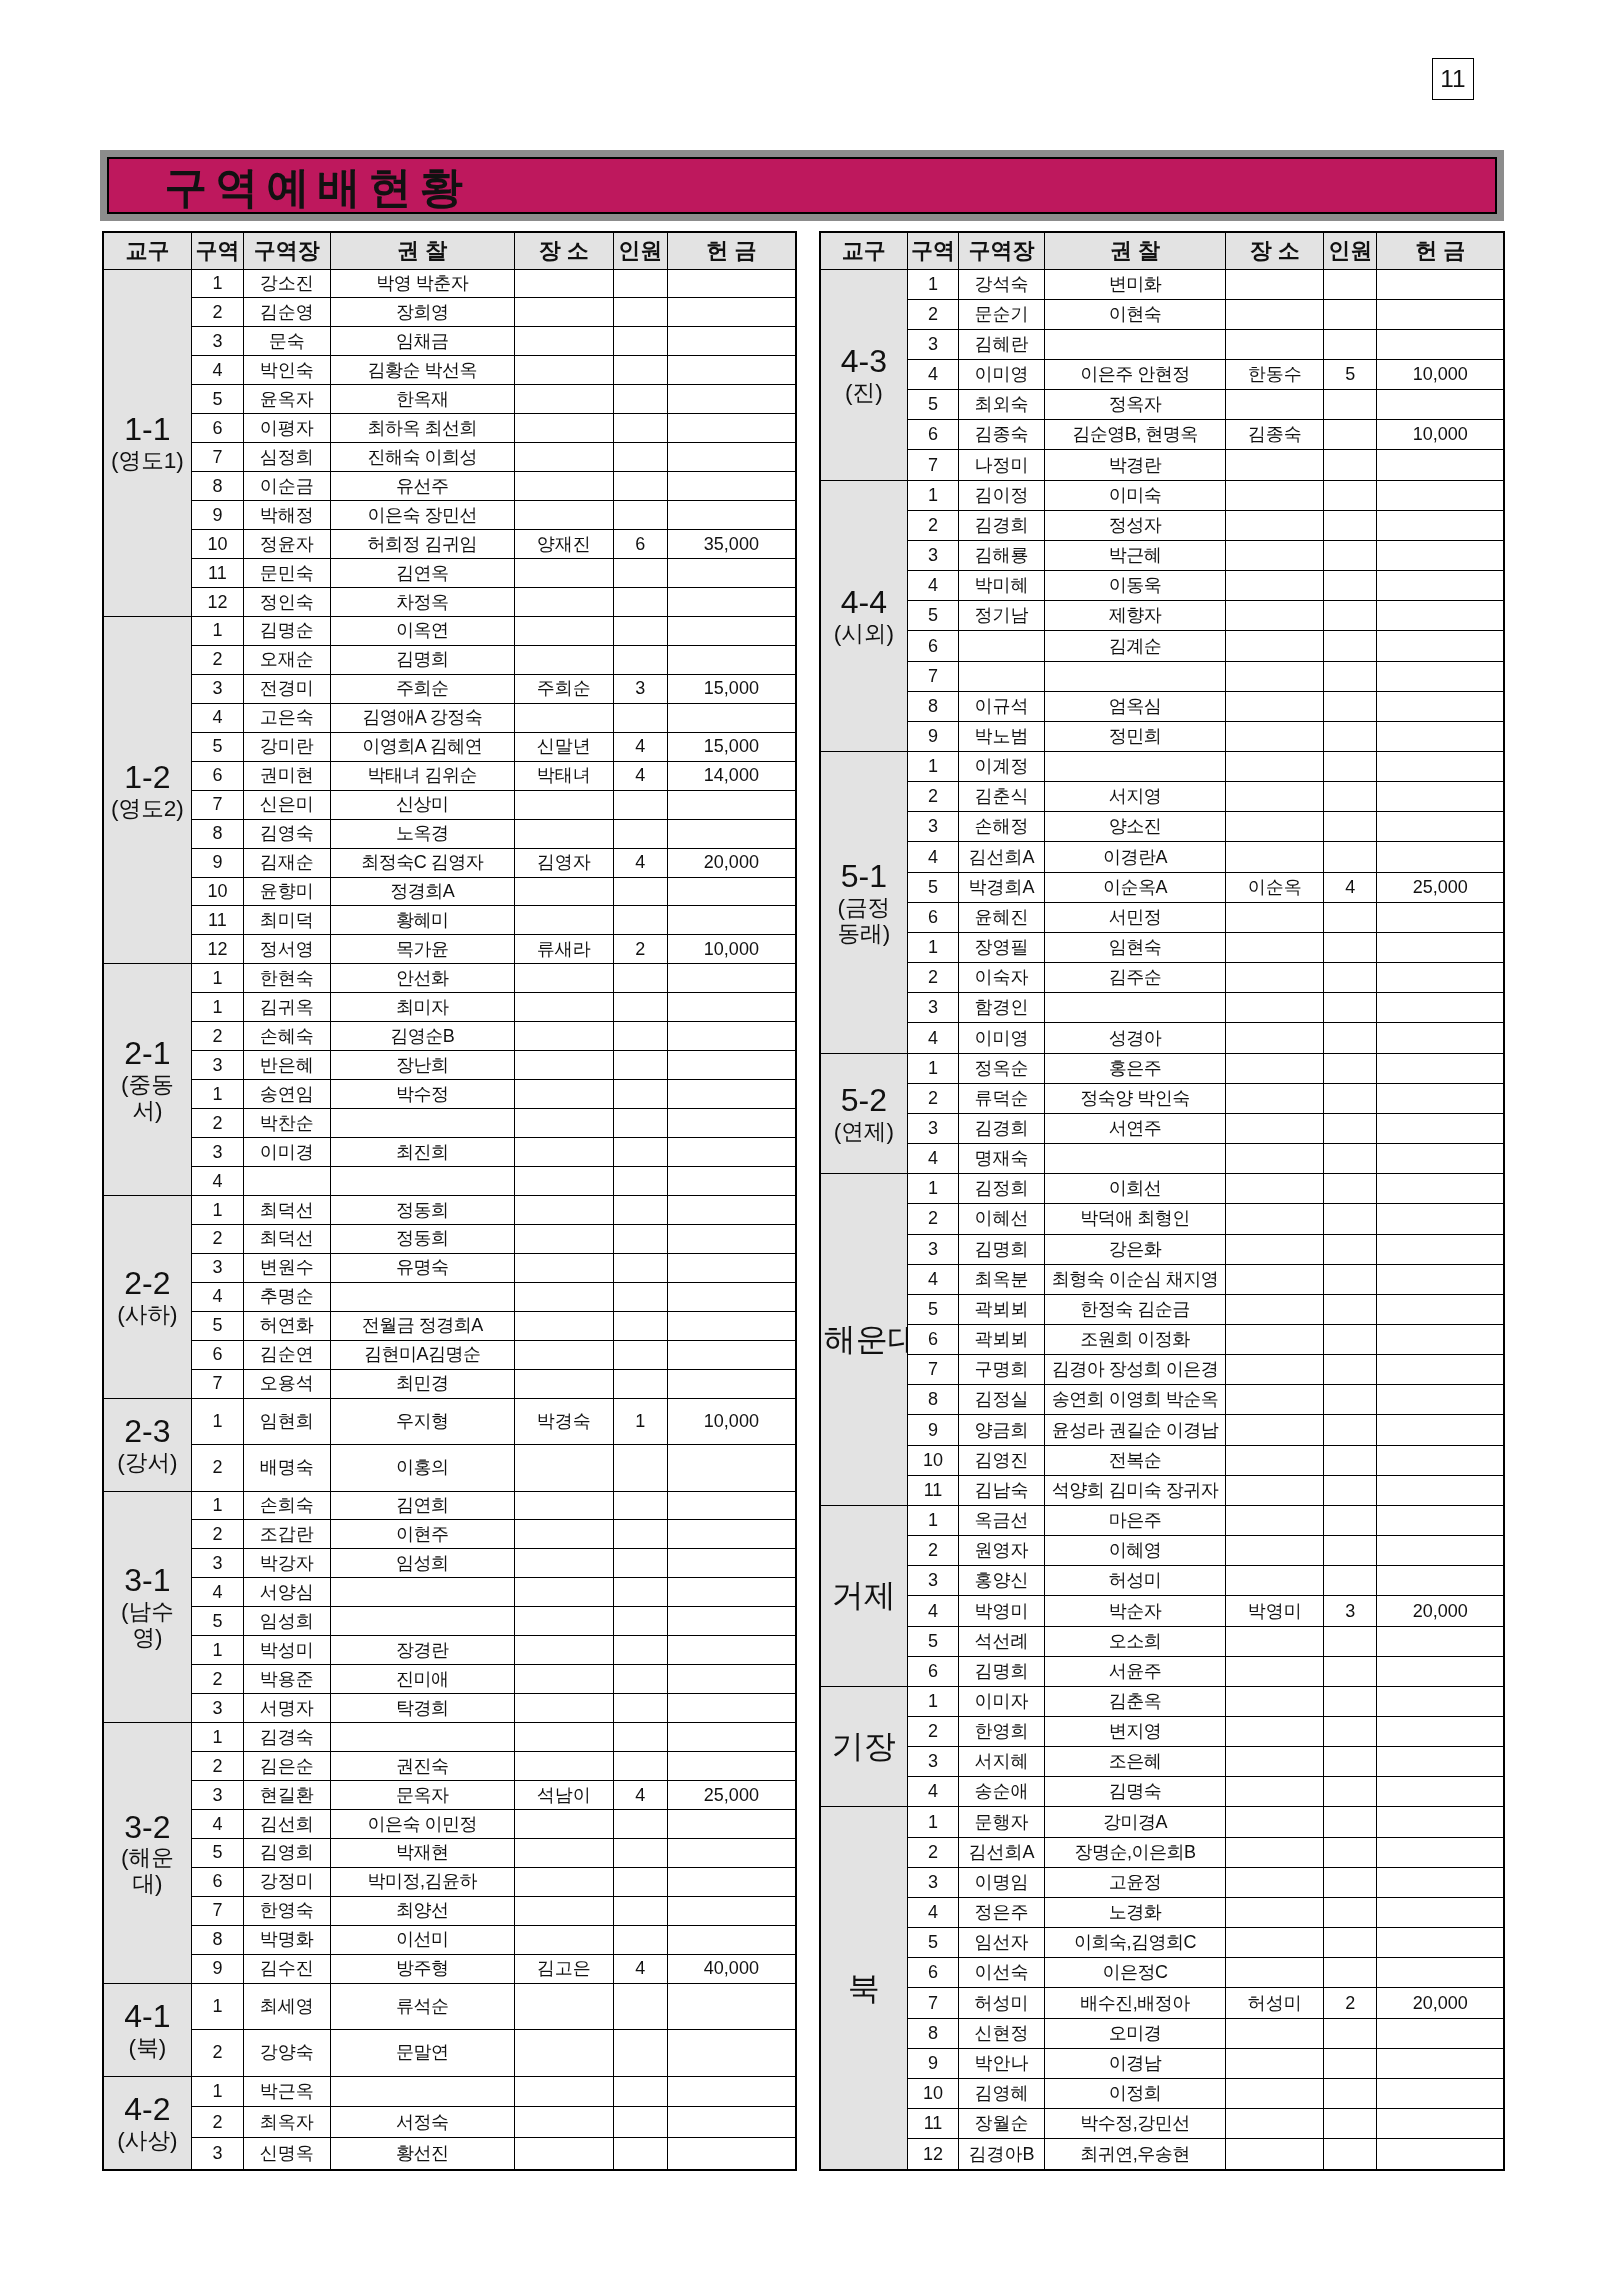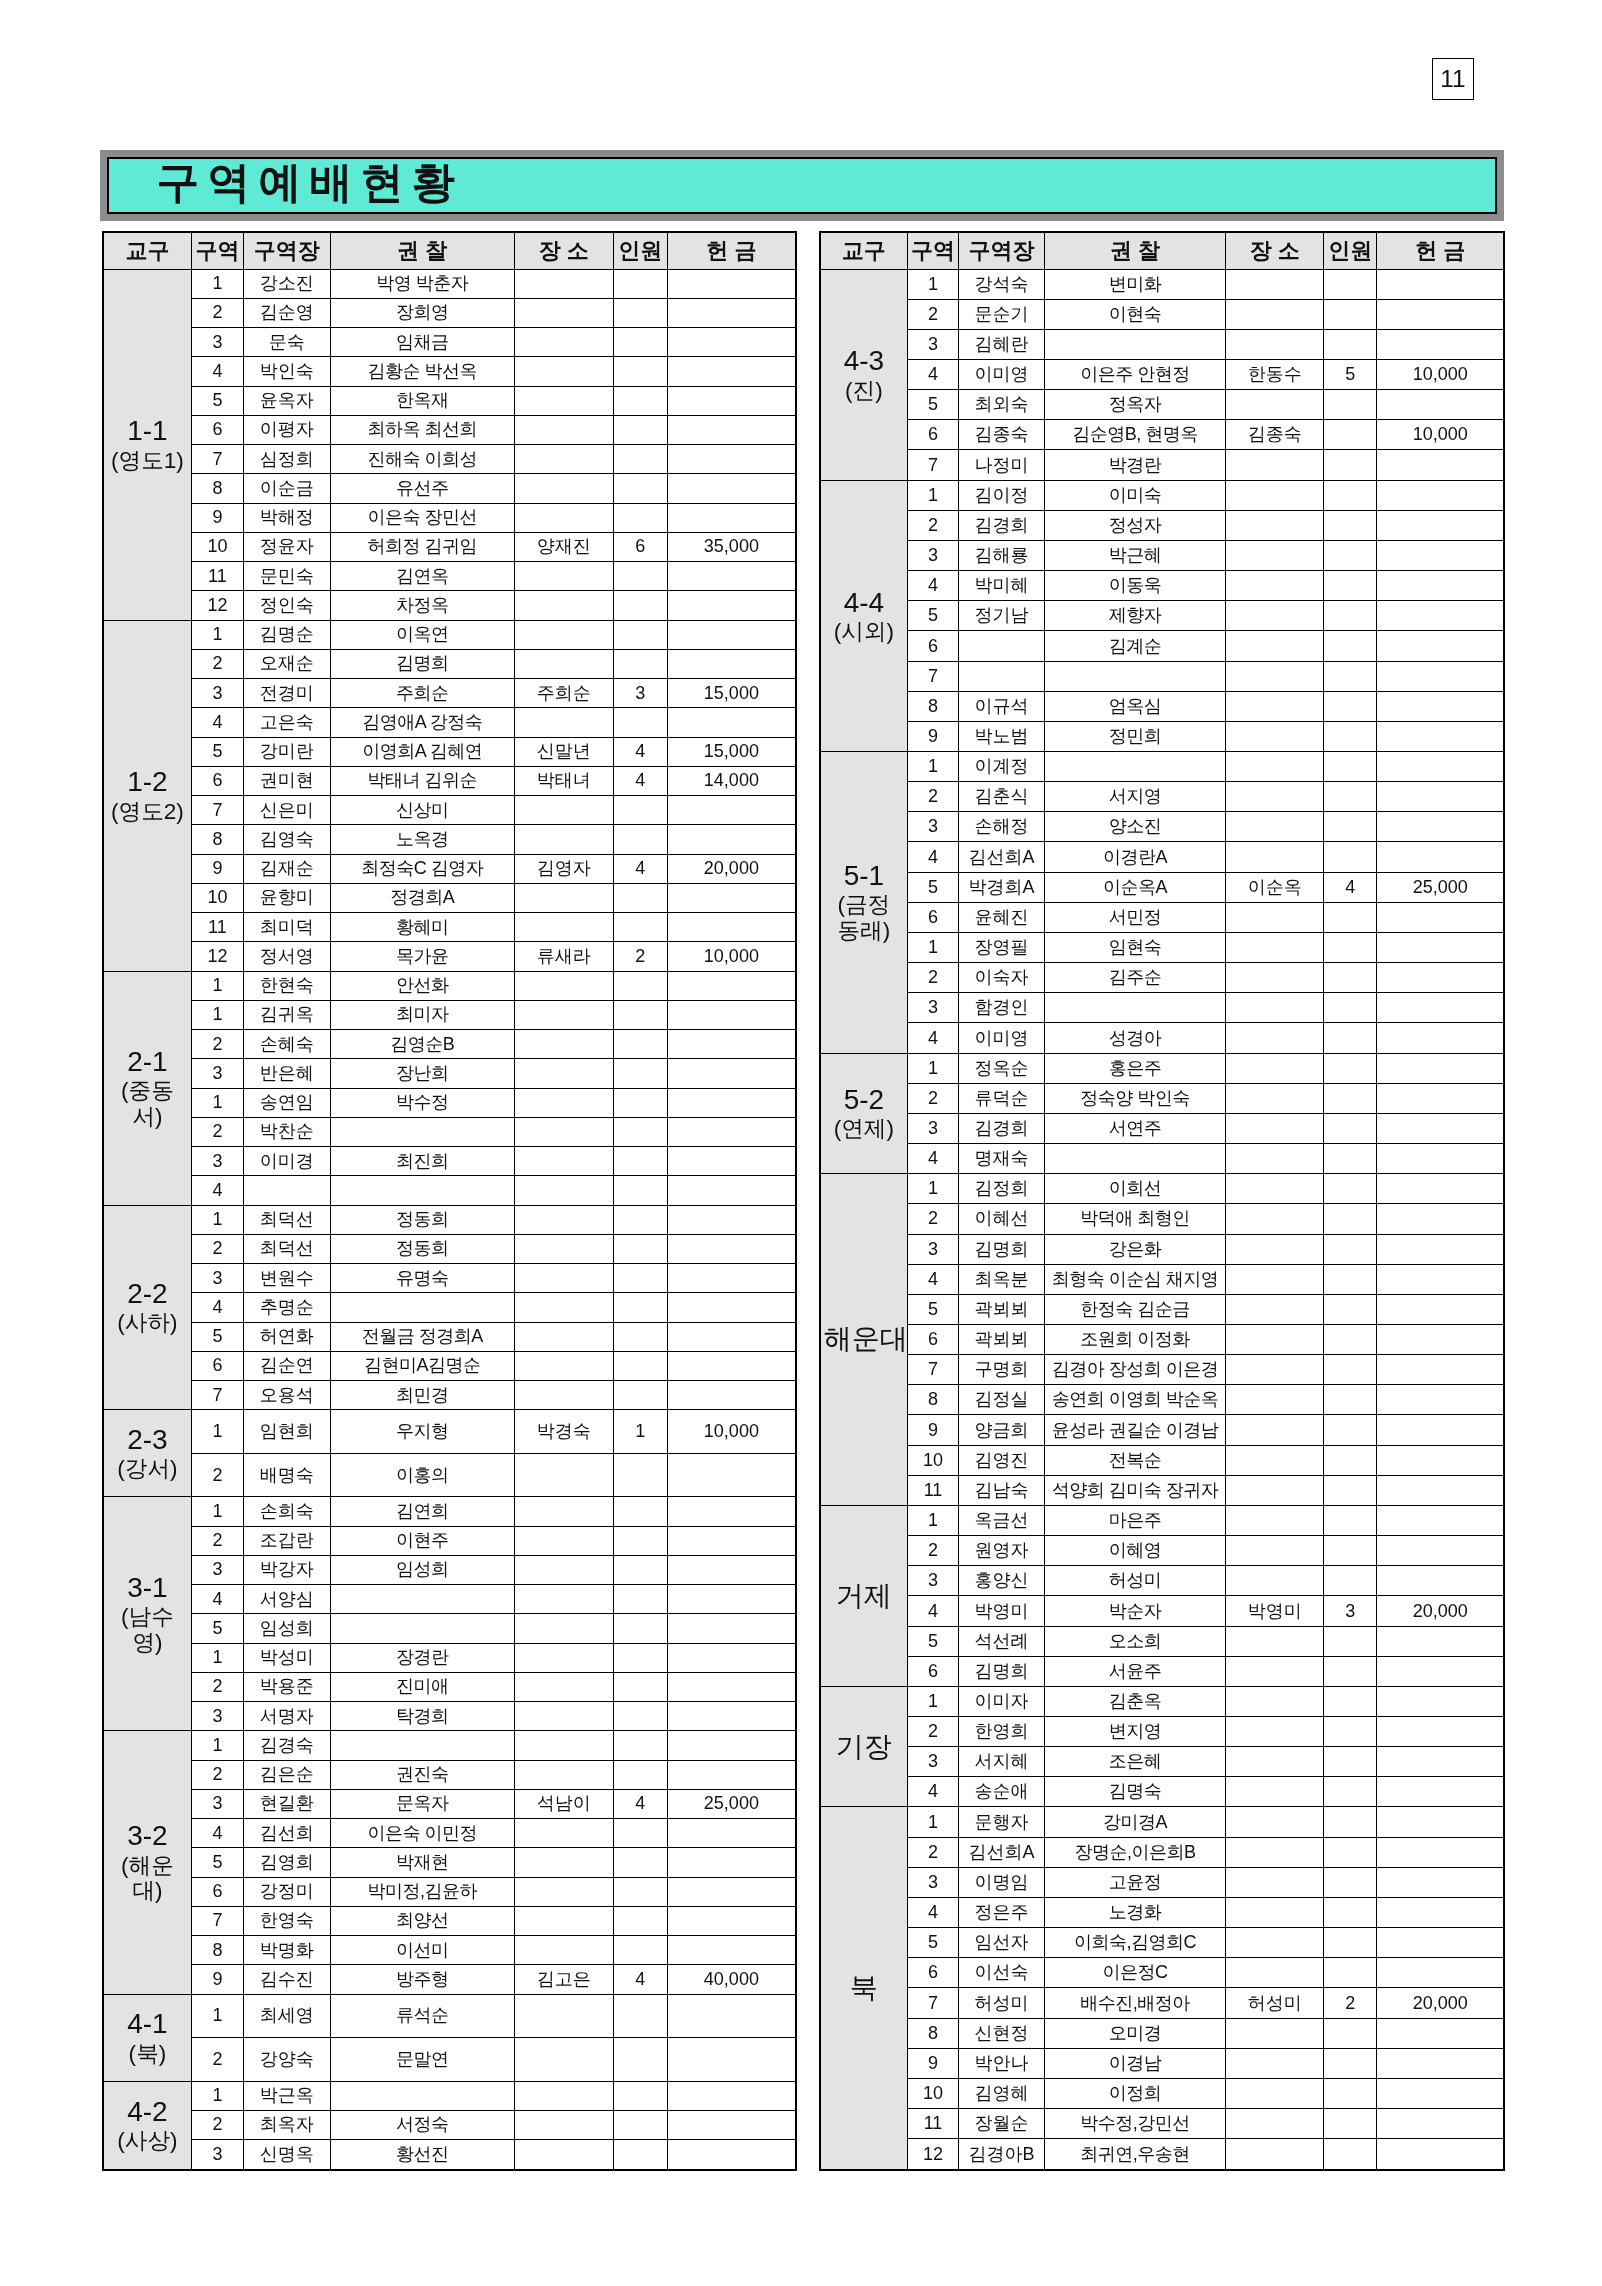--- a/index.html
+++ b/index.html
@@ -27,24 +27,24 @@
   }
   .title-banner{
     position:absolute;left:100px;top:150px;
     width:1404px;height:71px;
     background:var(--banner_gray);
     box-sizing:border-box;
     padding:7.2px;
   }
   .title-inner{
     width:100%;height:100%;
-    background:#5eead4;
+    background:#be185d;
     border:2.7px solid var(--border);
     box-sizing:border-box;
-    display:flex;align-items:flex-end;
+    display:flex;align-items:flex-start;padding-left:8px;
   }
   .title{
     margin:0;
     padding-left:47px;
     font-size:43px;
     font-weight:bold;
     letter-spacing:8.1px;
   }
   .table-wrap{position:absolute;top:231px;height:1940px;}
   .table-wrap.left{left:102px;width:695px;}
@@ -69,21 +69,21 @@
     background:var(--header_bg);
     font-size:22px;
     font-weight:bold;
     margin-left:36px;
   }
   td.district{
     background:var(--header_bg);
     white-space:pre-line;
     padding:0;
   }
-  .d-main{font-size:28px;line-height:1.15;}
+  .d-main{font-size:32px;line-height:1.15;}
   .d-sub{font-size:22.6px;line-height:1.15;white-space:pre-line;}
   .c0{width:12.6%;}
   .c1{width:7.1%;}
   .c2{width:12.4%;}
   .c3{width:27.4%;}
   .c4{width:14.3%;}
   .c5{width:7.4%;}
   .c6{width:18.8%;}
   td.c3{letter-spacing:-0.5px;}
   td.c6{text-align:right;padding-right:7.2px;}

